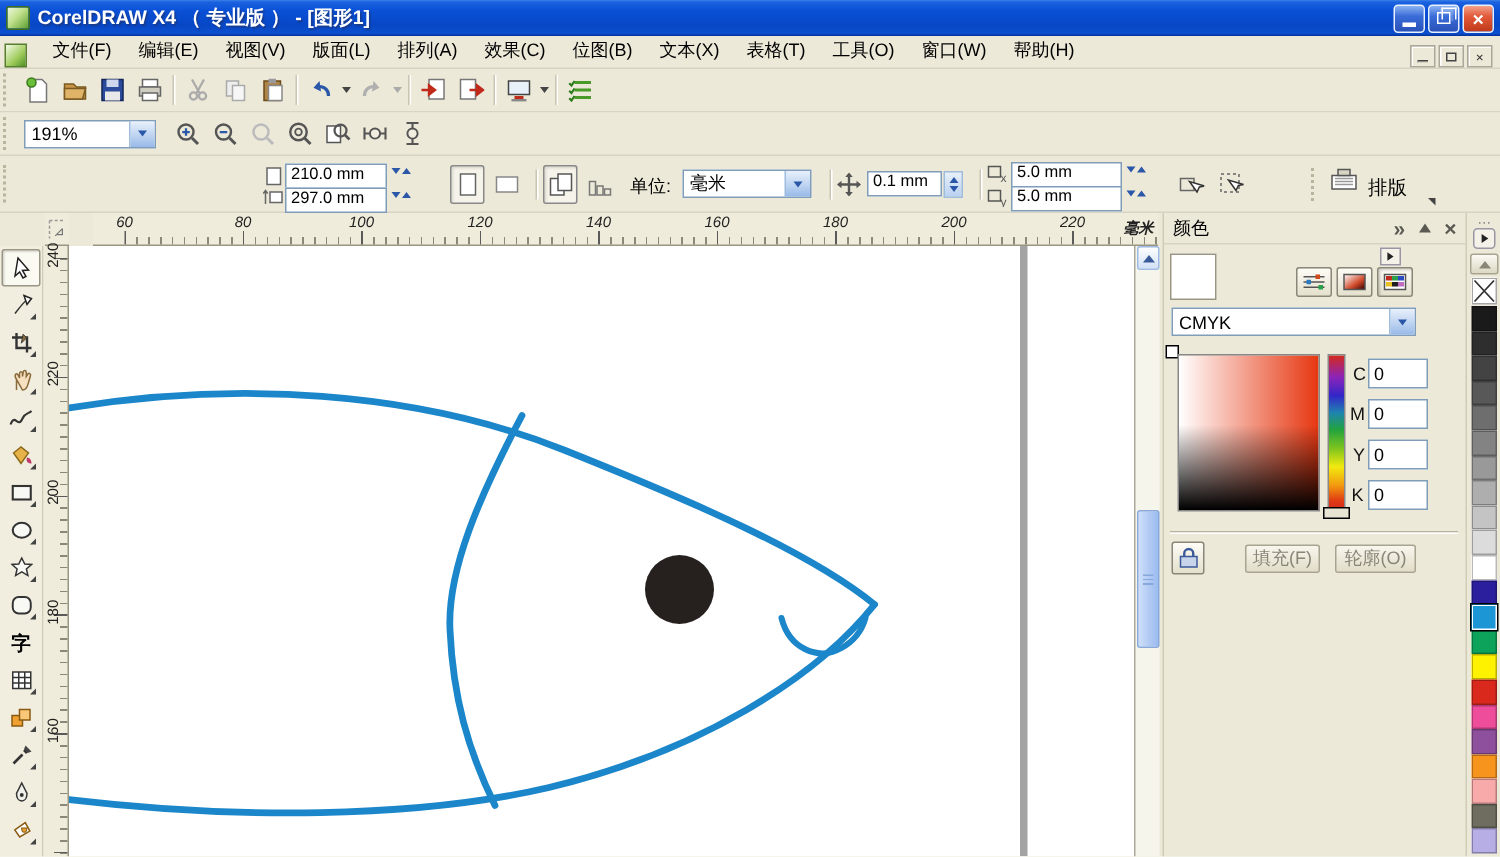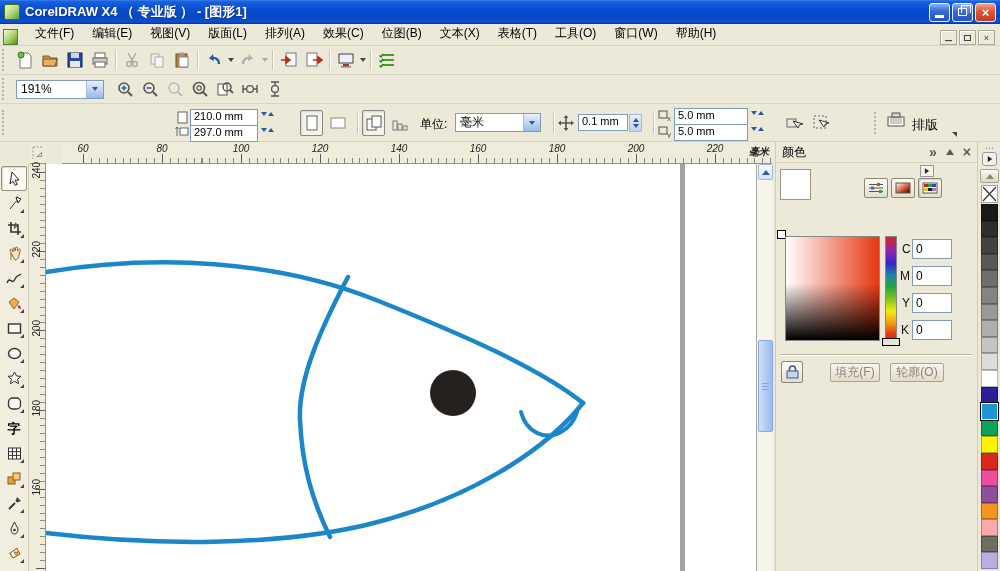--- a/index.html
+++ b/index.html
@@ -621,20 +621,26 @@
       <svg width="16" height="12">
           <rect x="1" y="1" width="14" height="10" fill="#fff" stroke="#555"></rect>
           <rect x="2" y="2" width="4" height="3" fill="#c02a1a"></rect>
           <rect x="6" y="2" width="4" height="3" fill="#2aa04a"></rect>
           <rect x="10" y="2" width="4" height="3" fill="#2a4ac0"></rect>
           <rect x="2" y="6" width="4" height="3" fill="#e8c020"></rect>
           <rect x="6" y="6" width="4" height="3" fill="#202020"></rect>
           <rect x="10" y="6" width="4" height="3" fill="#c06ac0"></rect>
         </svg>
       </div>
+    <div class="combo abs" style="left:5px;top:63px;width:163px;">
+      <div class="val">CMYK</div>
+      <div class="arrow">
+          <div class="tri-d blue"></div>
+        </div>
+    </div>
     <div class="abs" style="left:1px;top:88px;width:9px;height:9px;background:#fff;border:1px solid #000;"></div>
     <div class="abs" style="left:9px;top:94px;width:95px;height:105px;border:1px solid #888;
          background:linear-gradient(to top,#000 0%,rgba(0,0,0,0) 55%),linear-gradient(to right,#fff 0%,#e63711 100%);"></div>
     <div class="abs" style="left:109px;top:94px;width:12px;height:105px;border:1px solid #888;
          background:linear-gradient(180deg,#d42a1e 0%,#8c24b8 14%,#3326c8 26%,#1e84b0 37%,#22a33e 48%,#7dc41e 60%,#f2ea0f 72%,#f29a0f 84%,#e03a14 94%,#d42a1e 100%);"></div>
     <div class="abs" style="left:106px;top:196px;width:18px;height:8px;background:#e8e4d4;border:1px solid #000;"></div>
 
     <div class="chanrow">
       <span class="lab abs" style="left:126px;top:100px;">C</span>
       <input class="chaninput abs" style="left: 136px; top: 97px;" value="0">

